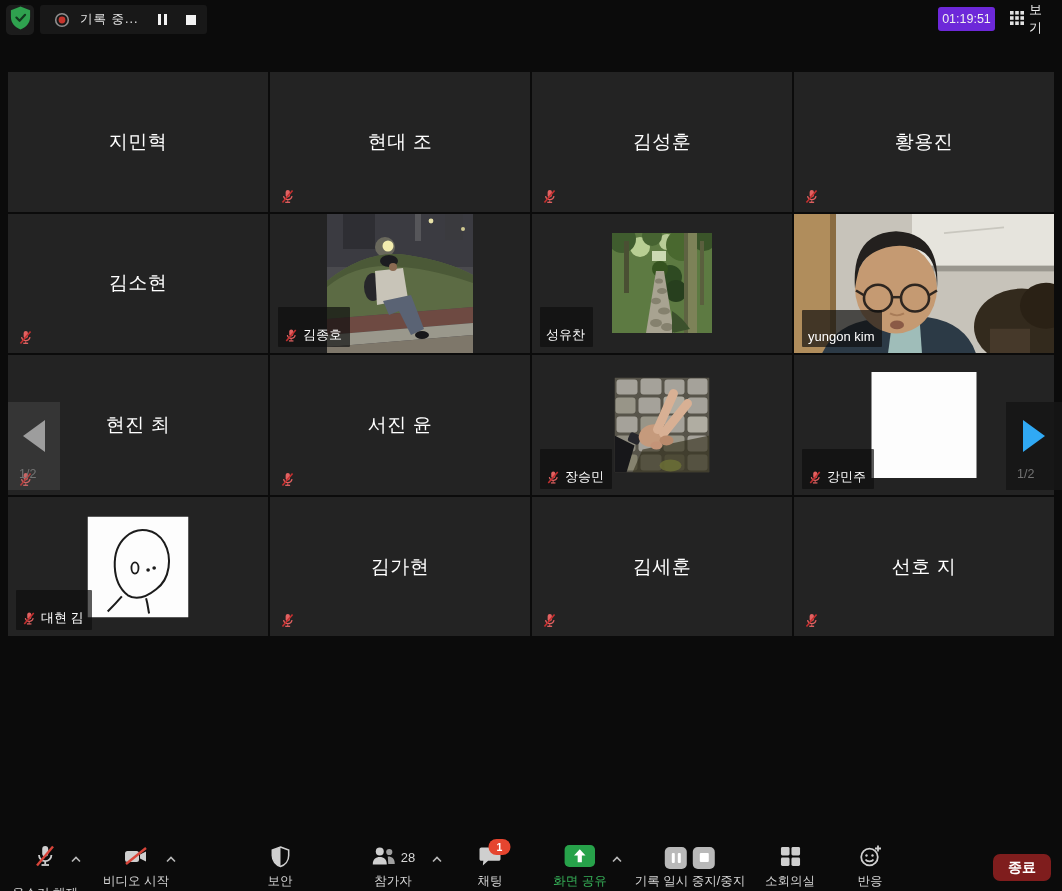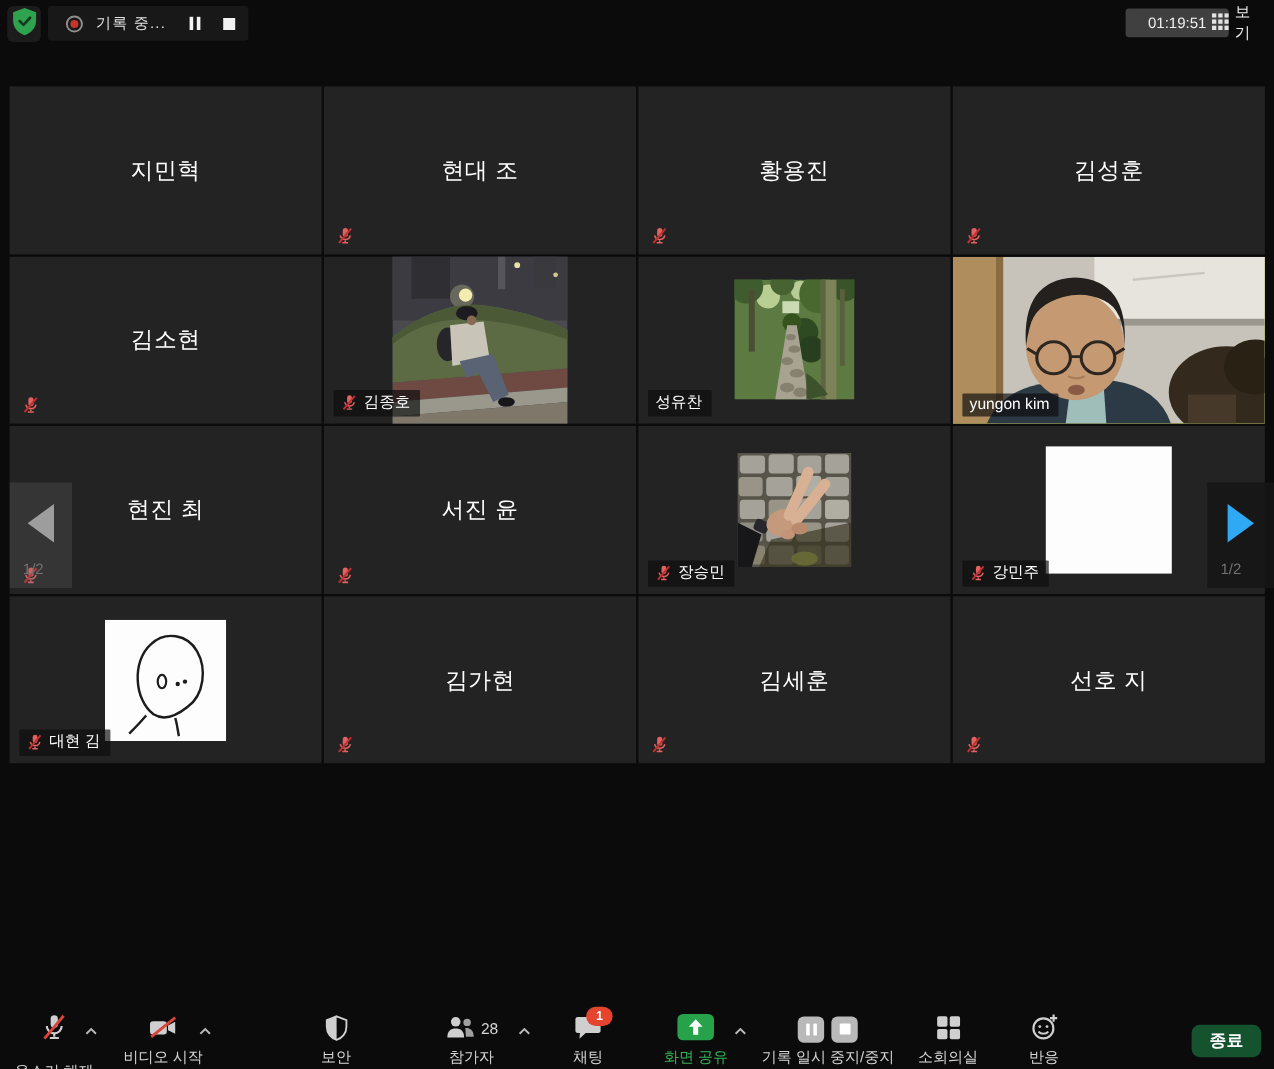--- a/index.html
+++ b/index.html
@@ -12,29 +12,29 @@
   
   .topbar{position:absolute;top:0;left:0;right:16px;height:40px;}
   .shield-btn{position:absolute;left:6px;top:5px;width:28px;height:30px;background:#1c1c1c;border-radius:5px;display:flex;align-items:center;justify-content:center;}
   .rec-pill{position:absolute;left:40px;top:5px;width:167px;height:29px;background:#181818;border-radius:3px;display:flex;align-items:center;}
   .rec-pill .rec-dot{margin-left:14px;display:flex;}
   .rec-label{color:#e3e3e3;font-size:12.5px;margin-left:10px;letter-spacing:1px;}
   .rec-ctrl{margin-left:20px;display:flex;align-items:center;cursor:default;}
   .pause-glyph{display:flex;gap:3px;}
   .pause-glyph i{display:block;width:3px;height:11px;background:#f2f2f2;}
   .stop-glyph{width:10px;height:10px;background:#f2f2f2;margin-left:19px;}
-  .timer{position:absolute;left:938px;top:7px;width:86px;height:24px;background:#404040;border-radius:3px;color:#f0f0f0;font-size:12.5px;display:flex;align-items:center;justify-content:center;}
+  .timer{position:absolute;left:938px;top:7px;width:57px;height:24px;background:#6d28d9;border-radius:3px;color:#f0f0f0;font-size:12.5px;display:flex;align-items:center;justify-content:center;}
   .view-btn{position:absolute;left:1010px;top:9px;height:20px;display:flex;align-items:center;gap:5px;color:#ececec;font-size:13px;}
   
   .gallery{position:absolute;left:8px;top:72px;width:1046px;height:706px;display:grid;grid-template-columns:repeat(4,1fr);grid-template-rows:repeat(5,1fr);gap:2px;}
   .tile{background:#232323;position:relative;overflow:hidden;}
   .tile.active{box-shadow:0 0 0 3px #cbd83a inset;}
   .center-name{position:absolute;inset:0;display:flex;align-items:center;justify-content:center;color:#fff;font-size:19px;font-weight:500;letter-spacing:.5px;}
   .tile-mic{position:absolute;left:10px;bottom:8px;width:15px;height:15px;display:flex;}
-  .name-label{position:absolute;left:8px;bottom:6px;display:inline-flex;align-items:center;gap:5px;background:rgba(14,14,14,.68);color:#fff;font-size:13px;padding:1px 8px 3px 6px;border-radius:1px;max-width:90%;white-space:nowrap;}
+  .name-label{position:absolute;left:8px;bottom:6px;display:inline-flex;align-items:center;gap:5px;background:rgba(14,14,14,.68);color:#fff;font-size:13px;padding:19px 8px 3px 6px;border-radius:1px;max-width:90%;white-space:nowrap;}
   .name-label .mic-slot{width:14px;height:14px;display:flex;}
   .fill-art{position:absolute;inset:0;width:100%;height:100%;}
   .avatar-art{position:absolute;left:50%;top:50%;transform:translate(-50%,-50%);}
   .white-square{position:absolute;left:50%;top:50%;transform:translate(-50%,-50%);width:105px;height:106px;background:#fdfdfd;}
   
   .nav-panel{position:absolute;width:52px;height:88px;display:block;cursor:pointer;}
   .nav-left{left:8px;top:402px;background:rgba(120,120,120,.22);}
   .nav-right{right:0;top:402px;width:56px;background:rgba(22,22,22,.88);}
   .nav-arrow{position:absolute;left:50%;top:34px;transform:translate(-50%,-50%);width:0;height:0;}
   .arrow-left{border-top:16px solid transparent;border-bottom:16px solid transparent;border-right:22px solid #9d9d9d;}
@@ -48,21 +48,21 @@
   .tb-label.green{color:#36b158;}
   .tb-count{font-size:13px;color:#d6d6d6;}
   .tb-chevron{position:absolute;top:16px;transform:translateX(-50%);display:flex;cursor:pointer;}
   .chat-icon-wrap{position:relative;display:flex;}
   .chat-badge{position:absolute;top:-7px;right:-9px;min-width:16px;height:16px;border-radius:8px;background:#e5452f;color:#fff;font-size:10.5px;font-weight:bold;display:flex;align-items:center;justify-content:center;padding:0 3px;}
   .rec-btns{display:flex;gap:6px;}
   .rec-sq{width:22px;height:22px;border-radius:5px;background:#b9b9b9;display:flex;align-items:center;justify-content:center;}
   .rec-sq .p{display:flex;gap:3px;}
   .rec-sq .p i{display:block;width:3px;height:10px;background:#fff;border-radius:1px;}
   .rec-sq .s{width:9px;height:9px;background:#fff;border-radius:1px;}
-  .end-btn{position:absolute;left:993px;top:14px;width:58px;height:27px;background:#14532d;border-radius:7px;color:#fff;font-size:14px;font-weight:bold;display:flex;align-items:center;justify-content:center;cursor:pointer;}
+  .end-btn{position:absolute;left:993px;top:14px;width:58px;height:27px;background:#7f1d1d;border-radius:7px;color:#fff;font-size:14px;font-weight:bold;display:flex;align-items:center;justify-content:center;cursor:pointer;}
 </style>
 </head>
 <body>
 
 <div class="topbar">
   <div class="shield-btn">
     <span>
       <svg width="21" height="24" viewBox="0 0 23 26">
         <path d="M11.5 .5 L22 4.5 V12 C22 18.5 17.5 23.5 11.5 25.5 C5.5 23.5 1 18.5 1 12 V4.5 Z" fill="#2fa24f"></path>
         <path d="M7 12.5 L10.5 16 L16.5 9.5" stroke="#123a1f" stroke-width="2.4" fill="none" stroke-linecap="round" stroke-linejoin="round"></path>
@@ -119,34 +119,34 @@
   <svg width="15" height="15" viewBox="0 0 16 16">
     <rect x="6" y="1" width="4.6" height="8" rx="2.3" fill="#e26161"></rect>
     <path d="M3.8 7.6a4.6 4.6 0 0 0 9 0" stroke="#e26161" stroke-width="1.4" fill="none"></path>
     <line x1="8.2" y1="12.2" x2="8.2" y2="13.6" stroke="#e26161" stroke-width="1.4"></line>
     <line x1="5.6" y1="14.2" x2="10.8" y2="14.2" stroke="#e26161" stroke-width="1.4"></line>
     <line x1="2.6" y1="14.4" x2="13.4" y2="1.6" stroke="#c22f2f" stroke-width="1.8"></line>
   </svg>
 </span>
   </div>
   <div class="tile">
+    <div class="center-name">김성훈</div>
+    <span class="tile-mic mic-slot">
+  <svg width="15" height="15" viewBox="0 0 16 16">
+    <rect x="6" y="1" width="4.6" height="8" rx="2.3" fill="#e26161"></rect>
+    <path d="M3.8 7.6a4.6 4.6 0 0 0 9 0" stroke="#e26161" stroke-width="1.4" fill="none"></path>
+    <line x1="8.2" y1="12.2" x2="8.2" y2="13.6" stroke="#e26161" stroke-width="1.4"></line>
+    <line x1="5.6" y1="14.2" x2="10.8" y2="14.2" stroke="#e26161" stroke-width="1.4"></line>
+    <line x1="2.6" y1="14.4" x2="13.4" y2="1.6" stroke="#c22f2f" stroke-width="1.8"></line>
+  </svg>
+</span>
+  </div>
+
+  <div class="tile">
     <div class="center-name">황용진</div>
-    <span class="tile-mic mic-slot">
-  <svg width="15" height="15" viewBox="0 0 16 16">
-    <rect x="6" y="1" width="4.6" height="8" rx="2.3" fill="#e26161"></rect>
-    <path d="M3.8 7.6a4.6 4.6 0 0 0 9 0" stroke="#e26161" stroke-width="1.4" fill="none"></path>
-    <line x1="8.2" y1="12.2" x2="8.2" y2="13.6" stroke="#e26161" stroke-width="1.4"></line>
-    <line x1="5.6" y1="14.2" x2="10.8" y2="14.2" stroke="#e26161" stroke-width="1.4"></line>
-    <line x1="2.6" y1="14.4" x2="13.4" y2="1.6" stroke="#c22f2f" stroke-width="1.8"></line>
-  </svg>
-</span>
-  </div>
-
-  <div class="tile">
-    <div class="center-name">김성훈</div>
     <span class="tile-mic mic-slot">
   <svg width="15" height="15" viewBox="0 0 16 16">
     <rect x="6" y="1" width="4.6" height="8" rx="2.3" fill="#e26161"></rect>
     <path d="M3.8 7.6a4.6 4.6 0 0 0 9 0" stroke="#e26161" stroke-width="1.4" fill="none"></path>
     <line x1="8.2" y1="12.2" x2="8.2" y2="13.6" stroke="#e26161" stroke-width="1.4"></line>
     <line x1="5.6" y1="14.2" x2="10.8" y2="14.2" stroke="#e26161" stroke-width="1.4"></line>
     <line x1="2.6" y1="14.4" x2="13.4" y2="1.6" stroke="#c22f2f" stroke-width="1.8"></line>
   </svg>
 </span>
   </div>

